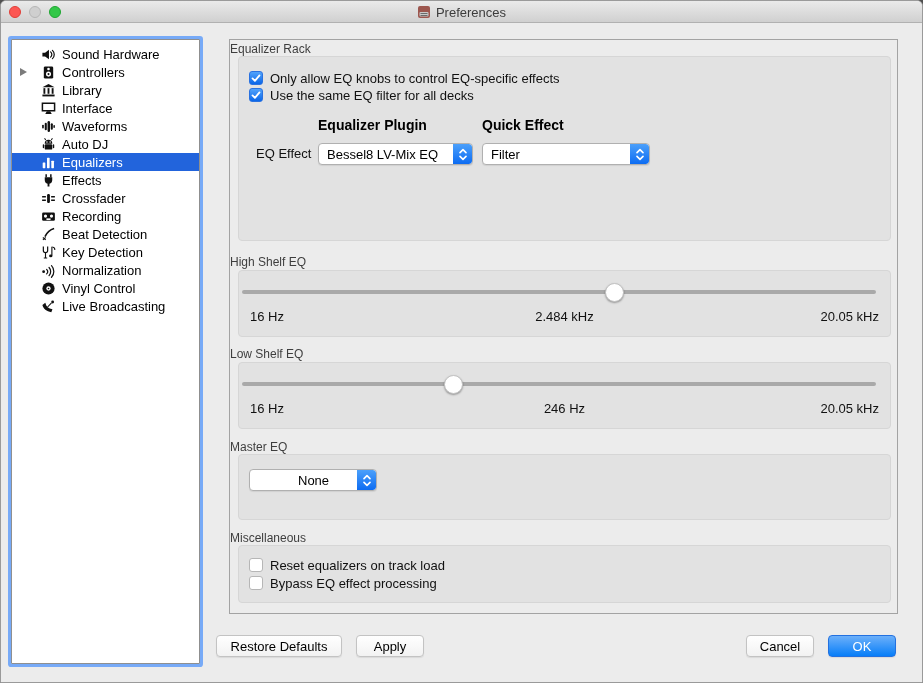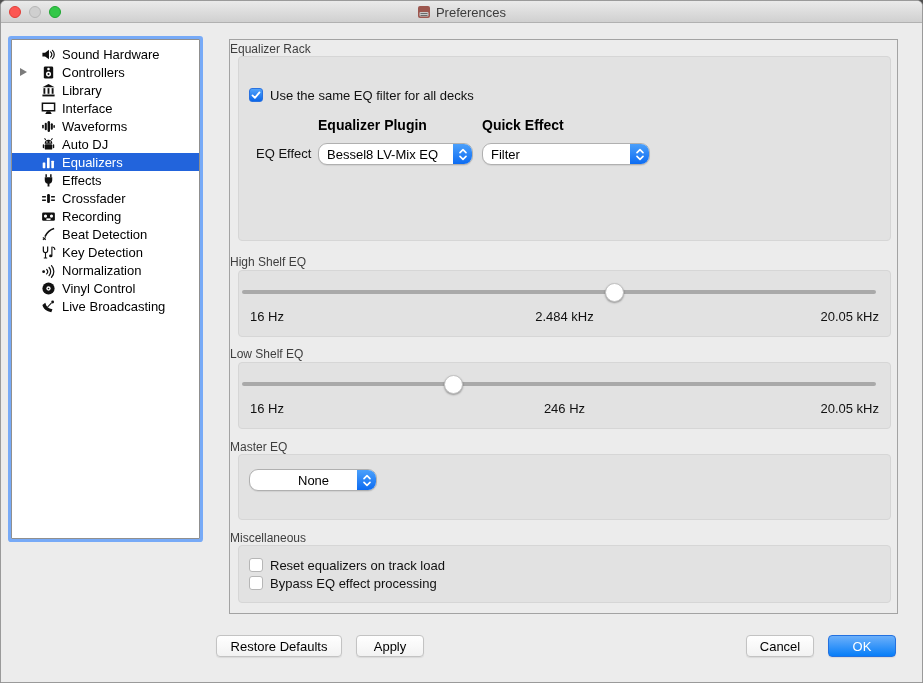--- a/index.html
+++ b/index.html
@@ -20,21 +20,21 @@
   .t-close { left:8px;  background:#fc5753; border:1px solid #df3e37; }
   .t-min   { left:28px; background:#cfcfcf; border:1px solid #b5b5b5; }
   .t-zoom  { left:48px; background:#33c748; border:1px solid #1ea531; }
   .titlewrap {
     position:absolute; left:0; top:0; width:100%; height:22px;
     display:flex; align-items:center; justify-content:center; gap:5px;
   }
   .title-text { font-size:13px; color:#3c3c3c; }
   
   .sidebar {
-    position:absolute; left:10px; top:38px; width:189px; height:500px;
+    position:absolute; left:10px; top:38px; width:189px; height:625px;
     background:#fff; border:1px solid #8f8f8f;
     box-shadow:0 0 0 3px #77aaf7; border-radius:1px;
     padding-top:5px; overflow:hidden;
   }
   .sb-item {
     position:relative; height:18px; display:flex; align-items:center;
     font-size:13px; color:#000; padding-left:28px; cursor:default;
   }
   .sb-item .icon { width:16px; height:16px; display:inline-flex; align-items:center; justify-content:center; margin-right:6px; color:#111; flex:none; }
   .sb-item.selected { background:#2264dc; color:#fff; }
@@ -61,21 +61,21 @@
     border:1px solid #b6b6b6; display:inline-flex; align-items:center; justify-content:center;
     margin-right:7px; flex:none;
   }
   .cb.checked { background:linear-gradient(#51a3fb,#0a66e8); border:1px solid #2a72e0; }
   .cb svg { display:none; }
   .cb.checked svg { display:block; }
   .cb-label { font-size:13px; color:#111; white-space:nowrap; }
   
   .combo {
     position:absolute; height:22px; background:#fff;
-    border:1px solid #b0b0b0; border-radius:9px;
+    border:1px solid #b0b0b0; border-radius:4px;
     display:flex; align-items:center; overflow:hidden;
     box-shadow:0 1px 1px rgba(0,0,0,.08);
   }
   .combo .val { flex:1; font-size:13px; color:#000; padding-left:8px; white-space:nowrap; overflow:hidden; }
   .combo .cap {
     width:19px; height:100%; flex:none;
     background:linear-gradient(#4ba0fb,#0d6cf2);
     display:flex; align-items:center; justify-content:center;
     border-radius:0 3px 3px 0;
   }
@@ -278,20 +278,28 @@
           </svg>
         </span>
       <span>Live Broadcasting</span>
     </div>
   </div>
 
   <div class="content">
 
     <div class="group-title" style="top:2px;">Equalizer Rack</div>
     <div class="group-box" style="top:16px; height:185px;">
+      <div class="cb-row" style="left:10px; top:13px;">
+        <span class="cb checked">
+            <svg width="12" height="12" viewBox="0 0 12 12">
+              <path d="M2.5 6.4l2.4 2.4L9.5 3.4" stroke="#fff" stroke-width="1.8" fill="none" stroke-linecap="round" stroke-linejoin="round"></path>
+            </svg>
+          </span>
+        <span class="cb-label">Only allow EQ knobs to control EQ-specific effects</span>
+      </div>
       <div class="cb-row" style="left:10px; top:30px;">
         <span class="cb checked">
             <svg width="12" height="12" viewBox="0 0 12 12">
               <path d="M2.5 6.4l2.4 2.4L9.5 3.4" stroke="#fff" stroke-width="1.8" fill="none" stroke-linecap="round" stroke-linejoin="round"></path>
             </svg>
           </span>
         <span class="cb-label">Use the same EQ filter for all decks</span>
       </div>
       <div class="hdr" style="left:79px; top:60px;">Equalizer Plugin</div>
       <div class="hdr" style="left:243px; top:60px;">Quick Effect</div>

